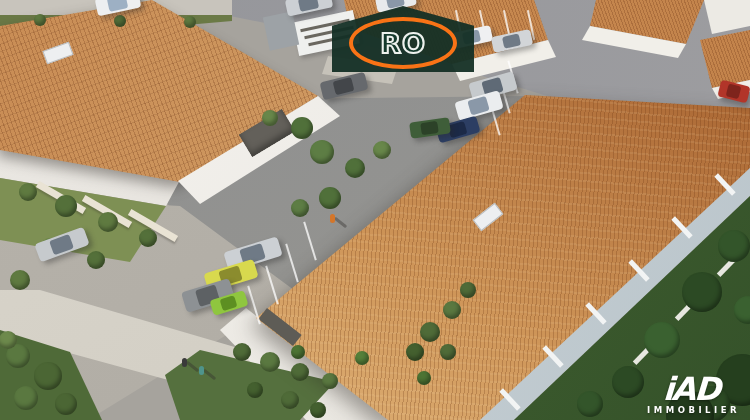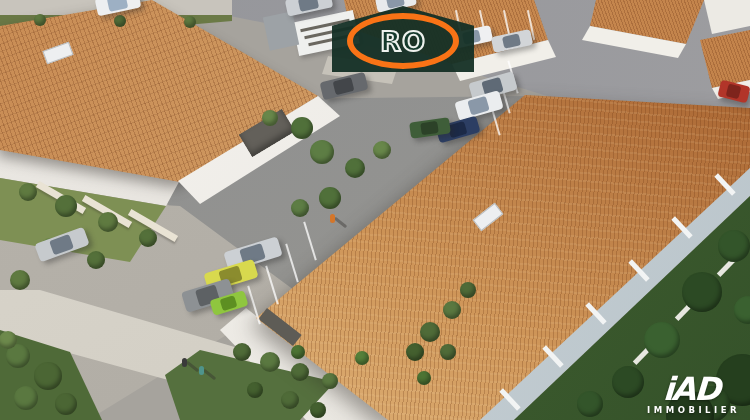--- a/index.html
+++ b/index.html
@@ -71,21 +71,21 @@
   .gwall{position:absolute;height:5px;background:#e7e7e0;}
   .cwall{position:absolute;height:7px;background:#e9e3d4;box-shadow:1px 2px 2px rgba(60,55,45,.3);}
   .slat{position:absolute;height:3px;background:#6a675f;}
   .person{position:absolute;width:5px;height:9px;border-radius:3px;}
   .pshadow{position:absolute;width:15px;height:3px;background:rgba(50,48,44,.4);border-radius:2px;}
 
   
   #ro-logo{position:absolute;left:332px;top:6px;width:142px;height:66px;
            clip-path:polygon(50% 0,100% 30%,100% 100%,0 100%,0 30%);
            background:rgba(20,47,37,.95);display:flex;align-items:flex-end;justify-content:center;}
-  #ro-ellipse{width:100px;height:44px;border:6px solid #f97316;border-radius:50%;
+  #ro-ellipse{width:100px;height:44px;border:4px solid #f97316;border-radius:50%;
               margin-bottom:3px;display:flex;align-items:center;justify-content:center;}
   #ro-text{font-family:"DejaVu Sans",sans-serif;font-weight:800;font-size:27px;
            color:#14392b;-webkit-text-stroke:2px #eef2ee;letter-spacing:1px;line-height:1;}
 
   
   #iad-logo{position:absolute;right:10px;bottom:5px;text-align:center;color:#fff;
             text-shadow:0 1px 3px rgba(0,0,0,.4);}
   #iad-name{font-family:"DejaVu Sans",sans-serif;font-weight:800;font-style:italic;
             font-size:32px;line-height:.9;letter-spacing:-2px;transform:skewX(-6deg);}
   #iad-tagline{font-family:"DejaVu Sans",sans-serif;font-weight:700;font-size:8.5px;

